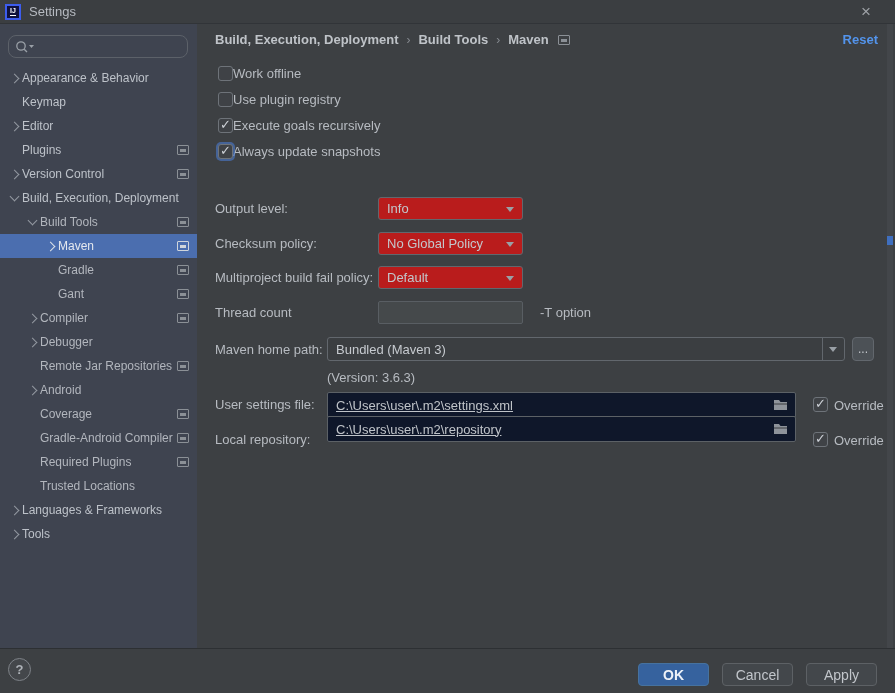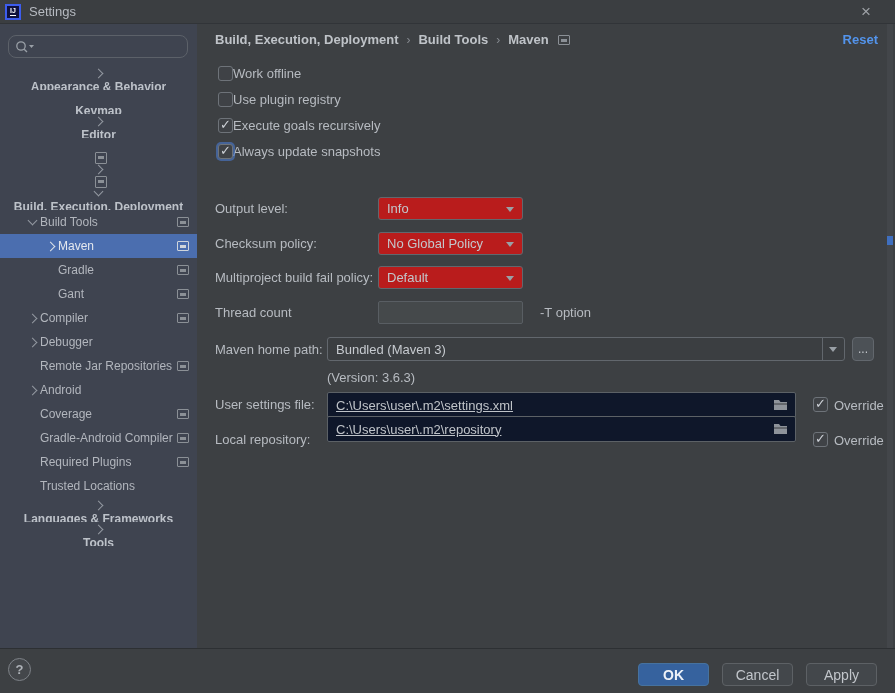--- a/index.html
+++ b/index.html
@@ -20,21 +20,21 @@
   
   .sidebar { position:absolute; top:24px; left:0; width:197px; height:624px;
     background:#3f4450; overflow:hidden; }
   .search-box { position:absolute; top:11px; left:8px; width:180px; height:23px;
     border:1px solid #5c6169; border-radius:8px; display:flex; align-items:center; padding-left:6px; }
   .search-box input { background:transparent; border:none; outline:none; color:#c5c9ce;
     font-size:12px; width:130px; font-family:inherit; }
   .tree { position:absolute; top:42px; left:0; right:0; }
   .side-row { height:24px; display:flex; align-items:center; padding-right:8px;
     font-size:12px; color:#b2b6bd; white-space:nowrap; }
-  .side-row.bold { font-weight:bold; color:#bdc2c9;flex-direction:column; }
+  .side-row.bold { font-weight:normal; color:#bdc2c9; }
   .side-row.selected { background:#4b6eaf; color:#e4e8ee; }
   .side-row.selected .side-label { color:#e4e8ee; }
   .chev { width:14px; height:14px; flex:0 0 14px; position:relative; }
   .chev::after { content:""; position:absolute; width:6px; height:6px;
     border-right:1.6px solid #9399a1; border-bottom:1.6px solid #9399a1; }
   .chev-right::after { transform:rotate(-45deg); left:3px; top:4px; }
   .chev-down::after  { transform:rotate(45deg);  left:3px; top:2px; }
   .chev-hidden::after { display:none; }
   .side-row.selected .chev::after { border-color:#dde2e8; }
   .side-label { overflow:hidden; text-overflow:ellipsis; }

